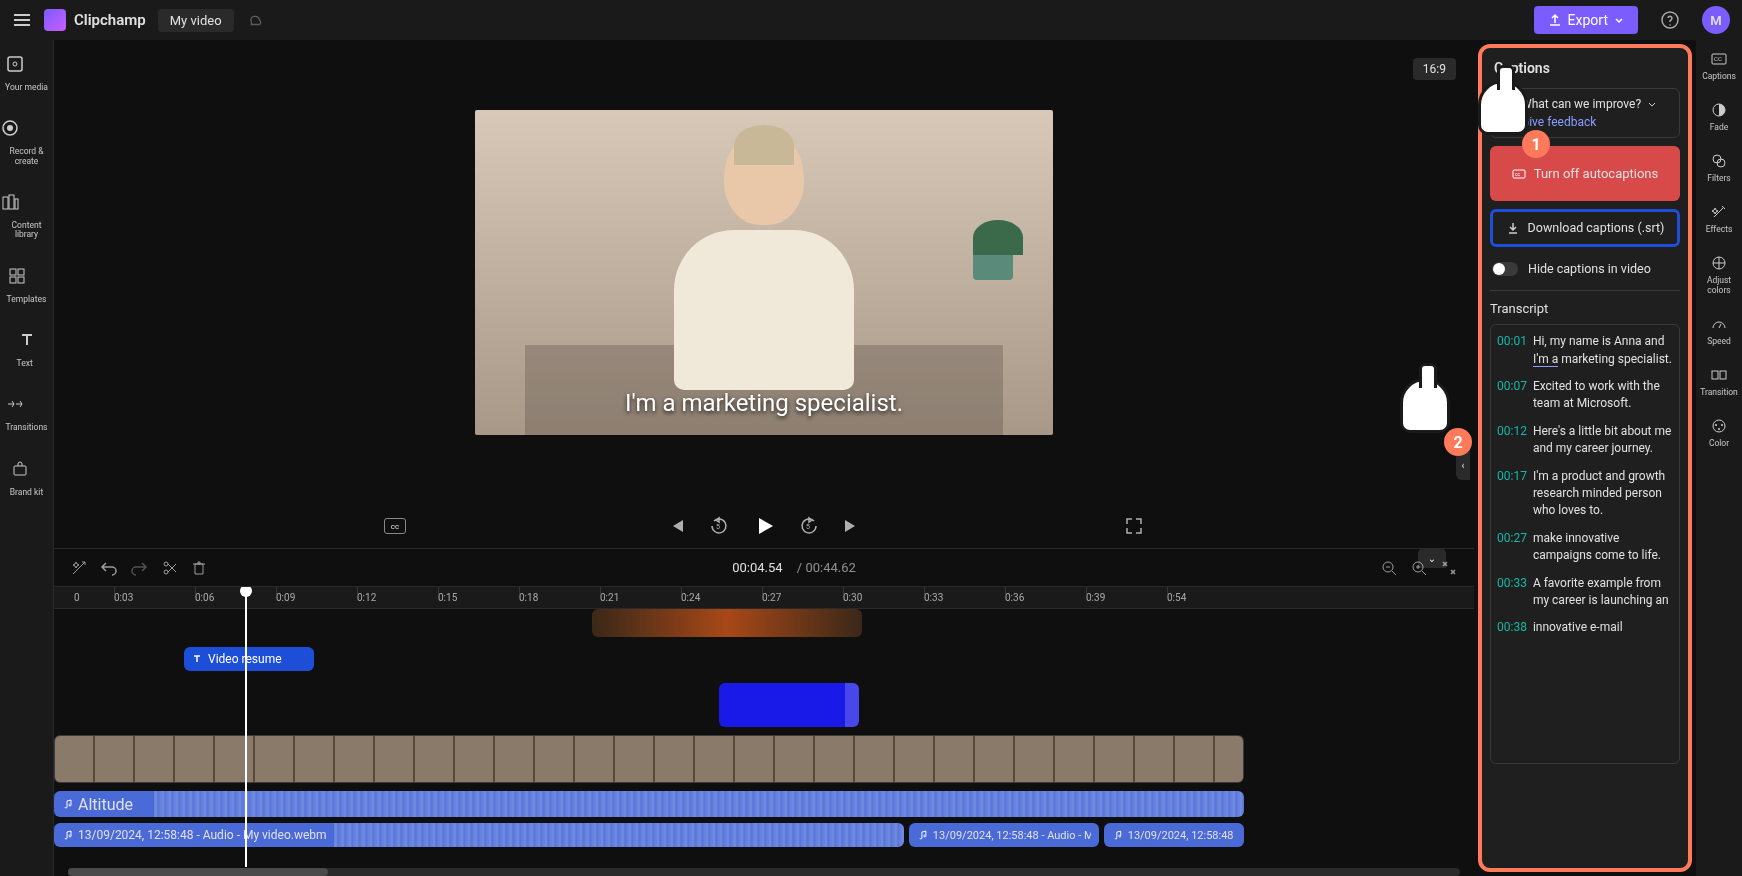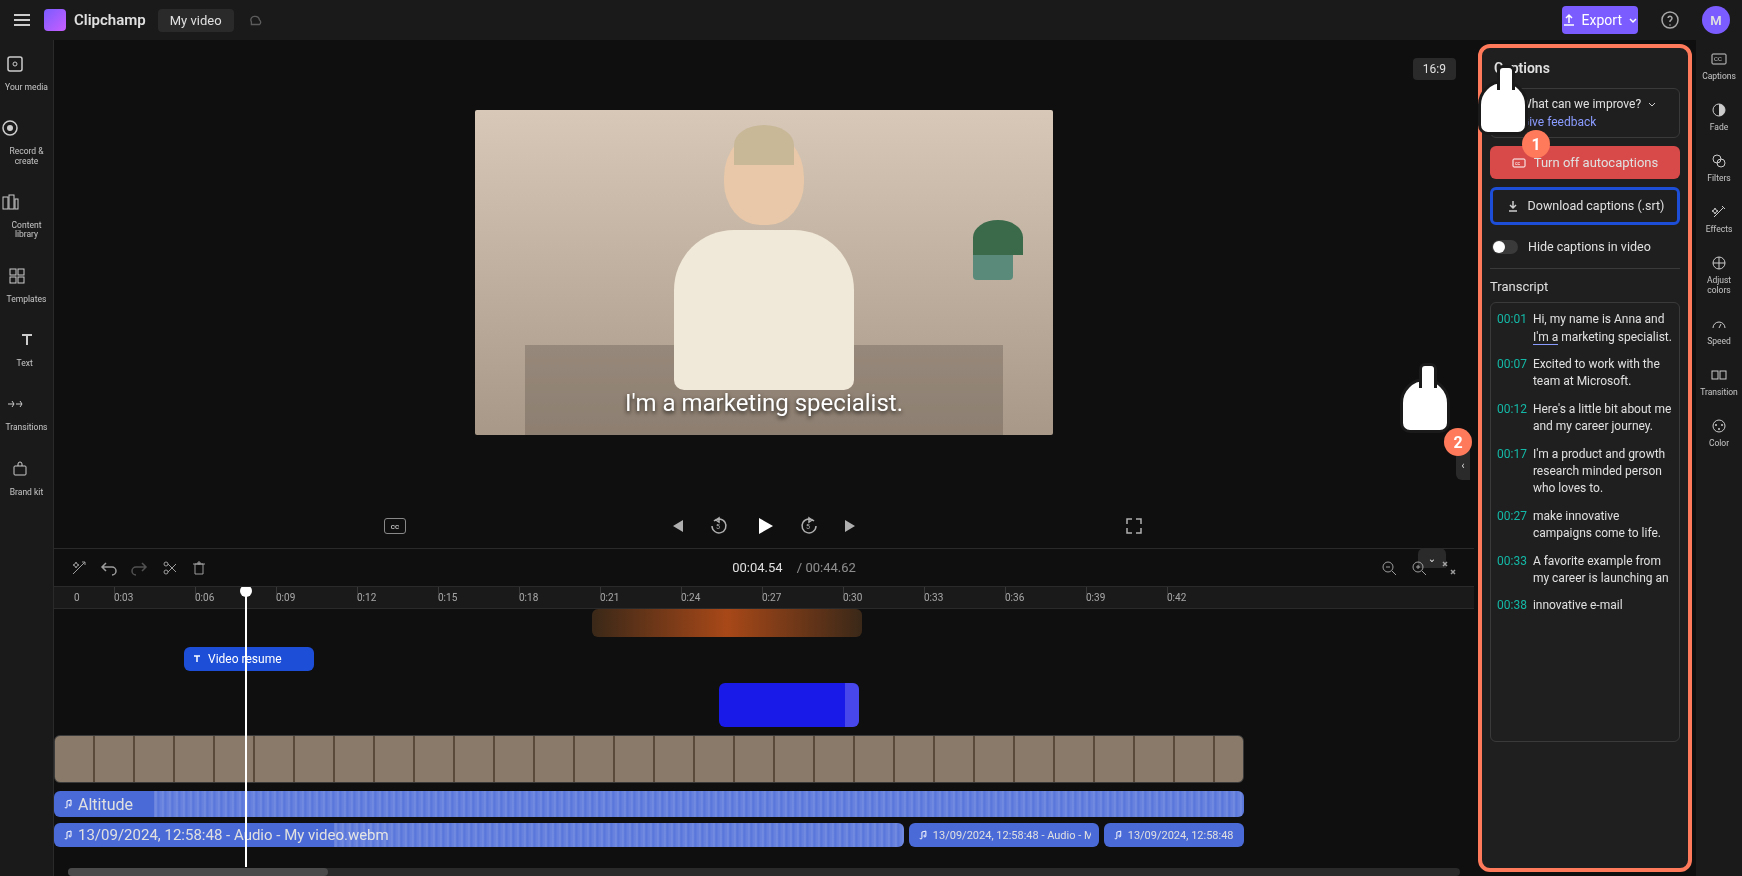--- a/index.html
+++ b/index.html
@@ -7,21 +7,21 @@
 
 
 .topbar { height: 40px; background: #1a1a1a; display: flex; align-items: center; padding: 0 12px; gap: 12px; }
 .hamburger { width: 20px; height: 20px; cursor: pointer; }
 .logo-box { display: flex; align-items: center; gap: 8px; }
 .logo-icon { width: 22px; height: 22px; background: linear-gradient(135deg, #7b5cff, #c95eff); border-radius: 4px; }
 .brand-name { font-size: 15px; font-weight: 600; }
 .video-name { background: #2a2a2a; padding: 4px 12px; border-radius: 4px; font-size: 13px; }
 .sync-icon { width: 18px; height: 18px; opacity: 0.6; }
 .topbar-spacer { flex: 1; }
-.export-btn { background: #7b5cff; color: #fff; border: none; padding: 6px 0; border-radius: 4px; display: flex; align-items: center; gap: 6px; font-size: 14px; cursor: pointer; }
+.export-btn { background: #7b5cff; color: #fff; border: none; padding: 6px 14px; border-radius: 4px; display: flex; align-items: center; gap: 6px; font-size: 14px; cursor: pointer; }
 .help-icon { width: 20px; height: 20px; opacity: 0.8; margin-left: 10px; }
 .avatar { width: 28px; height: 28px; border-radius: 50%; background: #7b5cff; display: flex; align-items: center; justify-content: center; font-size: 13px; font-weight: 600; margin-left: 10px; }
 
 
 .main { display: flex; height: 836px; }
 .left-rail { width: 54px; background: #1a1a1a; display: flex; flex-direction: column; align-items: center; padding-top: 10px; gap: 18px; border-right: 1px solid #2a2a2a; }
 .rail-item { display: flex; flex-direction: column; align-items: flex-start; gap: 9px; cursor: pointer; padding: 4px 0; }
 .rail-icon { width: 20px; height: 20px; }
 .rail-label { font-size: 8.5px; text-align: center; line-height: 1.1; opacity: 0.85; }
 .rail-expand { position: absolute; left: 54px; top: 410px; width: 14px; height: 30px; background: #2a2a2a; border-radius: 0 6px 6px 0; display: flex; align-items: center; justify-content: center; cursor: pointer; font-size: 10px; }
@@ -69,35 +69,35 @@
 .tracks { position: relative; padding: 8px 0 0 14px; }
 .playhead { position: absolute; left: 191px; top: 0; width: 2px; height: 280px; background: #fff; z-index: 10; }
 .playhead::before { content: ''; position: absolute; top: -2px; left: -5px; width: 12px; height: 12px; background: #fff; border-radius: 50%; }
 .clip { position: absolute; height: 100%; border-radius: 6px; display: flex; align-items: center; padding: 0 8px; font-size: 12px; overflow: hidden; }
 .clip-b-roll { left: 538px; width: 270px; background: linear-gradient(90deg, #3a2818, #a84818, #3a2818); top: 0; height: 28px;}
 .clip-text { left: 130px; width: 130px; background: #1d4ed8; color: #fff; gap: 6px; height: 24px; top: 38px;}
 .clip-overlay { left: 665px; width: 140px; background: #1a1ae8; top: 74px; height: 44px;}
 .clip-overlay::after{ content:''; position:absolute; right:0; top:0; width:14px; height:100%; background:rgba(255,255,255,0.2);}
 .clip-main-video { left: 0; width: 1190px; top: 126px; height: 48px; background: repeating-linear-gradient(90deg, #8a7a6a 0, #8a7a6a 38px, #5a4a3a 38px, #5a4a3a 40px); border: 1px solid #3a3a3a;}
 .clip-audio1 { left: 0; width: 1190px; top: 182px; height: 26px; background: #4a6ad8; display: flex; align-items: center; gap: 6px; padding: 0 8px; font-size: 16px;}
-.clip-audio2 { left: 0; width: 850px; top: 214px; height: 24px; background: #4a6ad8; padding: 0 8px; font-size: 15px; display:flex; align-items:center; gap:6px;}
+.clip-audio2 { left: 0; width: 850px; top: 214px; height: 24px; background: #4a6ad8; padding: 0 8px; font-size: 12px; display:flex; align-items:center; gap:6px;}
 .clip-audio3 { left: 855px; width: 190px; top: 214px; height: 24px; background: #4a6ad8; padding: 0 8px; font-size: 11px; display:flex; gap:6px;}
 .clip-audio4 { left: 1050px; width: 140px; top: 214px; height: 24px; background: #4a6ad8; padding: 0 8px; font-size: 11px; display:flex; align-items:center; gap:6px;}
 .music-icon { width: 10px; height: 10px; }
 .waveform { position: absolute; left: 100px; right: 0; height: 100%; background: repeating-linear-gradient(90deg, rgba(255,255,255,0.2) 0, rgba(255,255,255,0.35) 2px, rgba(255,255,255,0.1) 4px, rgba(255,255,255,0.25) 7px); opacity: 0.7;}
 .hscroll { position: absolute; bottom: 0; left: 14px; right: 14px; height: 8px; background: #2a2a2a; border-radius: 4px; }
 .hscroll-thumb { height: 100%; width: 260px; background: #4a4a4a; border-radius: 4px; }
 
 
 .captions-panel { width: 214px; background: #1f1f1f; border: 4px solid #ff7a5a; border-radius: 12px; margin: 4px; padding: 10px 8px; overflow: hidden; position: relative; }
 .cp-title { font-size: 14px; font-weight: 600; margin-bottom: 10px; padding: 2px 4px; }
 .cp-box { border: 1px solid #3a3a3a; border-radius: 6px; padding: 8px 10px; margin-bottom: 8px; font-size: 12px; display: flex; flex-direction: column; gap: 4px; }
 .cp-improve { display: flex; align-items: center; gap: 6px; }
 .cp-feedback-link { color: #8b9cff; font-size: 12px; cursor: pointer; padding-left: 20px; }
-.cp-turnoff { background: #d84a4a; border-radius: 6px; padding: 9px; font-size: 13px; text-align: center; margin-bottom: 8px; display: flex; align-items: center; justify-content: center; gap: 8px; cursor: pointer; }
+.cp-turnoff { background: #d84a4a; border-radius: 6px; padding: 20px; font-size: 13px; text-align: center; margin-bottom: 8px; display: flex; align-items: center; justify-content: center; gap: 8px; cursor: pointer; }
 .cp-download { border: 3px solid #1d4ed8; border-radius: 6px; padding: 8px; font-size: 12.5px; text-align: center; margin-bottom: 10px; display: flex; align-items: center; justify-content: center; gap: 8px; cursor: pointer; line-height: 1.3;}
 .cp-hide-row { display: flex; align-items: center; gap: 10px; font-size: 12.5px; margin-bottom: 10px; padding: 4px 2px;}
 .toggle { width: 26px; height: 14px; background: #3a3a3a; border-radius: 8px; position: relative; cursor: pointer; }
 .toggle::after { content: ''; position: absolute; left: 1px; top: 1px; width: 12px; height: 12px; background: #fff; border-radius: 50%; }
 .cp-divider { height: 1px; background: #3a3a3a; margin: 6px 0 10px; }
 .cp-transcript-title { font-size: 13px; margin-bottom: 8px; }
 .transcript-box { border: 1px solid #3a3a3a; border-radius: 6px; padding: 8px 6px; height: 440px; overflow: hidden; font-size: 12px; line-height: 1.45; }
 .ts-row { margin-bottom: 10px; display: flex; gap: 6px; }
 .ts-time { color: #14b8a6; flex-shrink: 0; }
 .ts-text { }
@@ -304,21 +304,21 @@
             <div class="ruler-tick">0:12</div>
             <div class="ruler-tick">0:15</div>
             <div class="ruler-tick">0:18</div>
             <div class="ruler-tick">0:21</div>
             <div class="ruler-tick">0:24</div>
             <div class="ruler-tick">0:27</div>
             <div class="ruler-tick">0:30</div>
             <div class="ruler-tick">0:33</div>
             <div class="ruler-tick">0:36</div>
             <div class="ruler-tick">0:39</div>
-            <div class="ruler-tick">0:42</div>
+            <div class="ruler-tick">0:54</div>
           </div>
       </div>
       <div class="playhead"></div>
       <div class="tracks">
         <div class="clip clip-b-roll"></div>
         <div class="clip clip-text">
           <svg width="10" height="10" viewBox="0 0 10 10">
               <path d="M2 2h6M5 2v6" stroke="#fff" stroke-width="1.5"></path>
             </svg>
           <span>Video resume</span>

